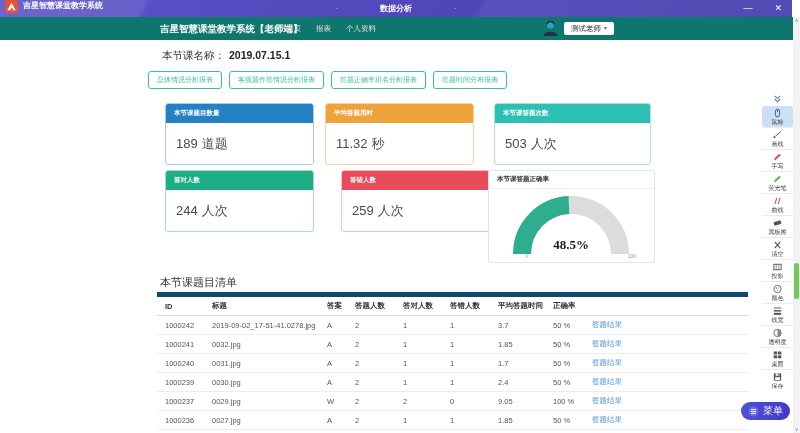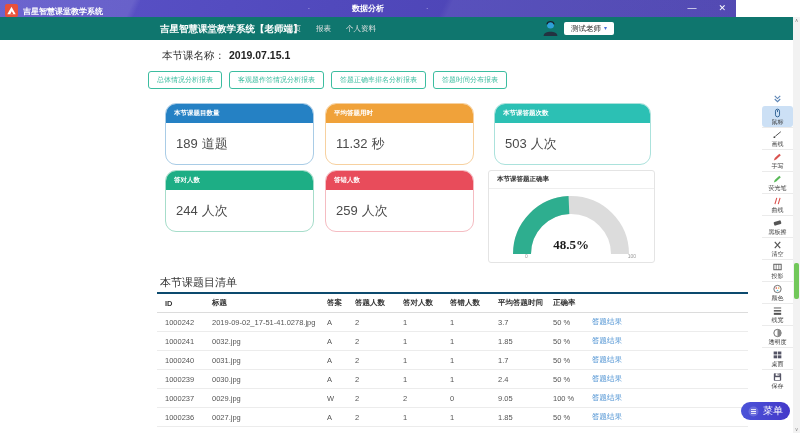--- a/index.html
+++ b/index.html
@@ -1,22 +1,22 @@
 <!DOCTYPE html>
 <html><head>
 <meta charset="utf-8">
 <style>
   html,body{margin:0;padding:0;}
   body{width:800px;height:433px;position:relative;overflow:hidden;background:#fff;
        font-family:"Liberation Sans","DejaVu Sans",sans-serif;}
 
   
-  .titlebar{position:absolute;left:0;top:0;width:736px;height:17px;z-index:9;
+  .titlebar{position:absolute;left:0;top:0;width:792px;height:17px;z-index:9;
     background:linear-gradient(110deg,#5b53c9 0%,#5149bc 45%,#483fae 100%);
-    display:flex;align-items:flex-end;}
+    display:flex;align-items:flex-start;}
   .titlebar::before{content:"";position:absolute;inset:0;
     background:linear-gradient(115deg,rgba(255,255,255,.10) 18%,transparent 19%,transparent 60%,rgba(255,255,255,.06) 61%);}
   .logo{width:13px;height:13px;margin-left:5px;position:relative;z-index:1;}
   .tb-title{color:#fff;font-size:8px;font-weight:bold;margin-left:5px;position:relative;z-index:1;}
   .tb-center{position:absolute;left:0;right:0;top:0;height:17px;display:flex;align-items:center;
     justify-content:center;gap:42px;color:#fff;font-size:8px;font-weight:bold;z-index:1;}
   .tb-dot{color:#b9b4ea;font-size:7px;font-weight:normal;}
   .tb-controls{position:absolute;right:10px;top:0;height:17px;display:flex;gap:22px;
     align-items:center;color:#fff;font-size:9px;z-index:2;}
   .tb-btn{cursor:default;line-height:1;}
@@ -32,21 +32,21 @@
   .user-caret{color:#4a6fd9;font-size:6px;}
 
   
   .class-row{position:absolute;left:162px;top:49px;font-size:10.5px;color:#333;}
   .class-name{font-weight:bold;color:#222;margin-left:4px;}
   .report-btns{position:absolute;left:148px;top:71px;display:flex;gap:7px;}
   .report-btn{border:1px solid #3cbda0;color:#3cbda0;background:#fff;border-radius:3px;
     font-size:7px;padding:4px 8px;line-height:1.2;font-family:inherit;white-space:nowrap;}
 
   
-  .card{position:absolute;background:#fff;border:1px solid #ccc;border-radius:11px;overflow:hidden;}
+  .card{position:absolute;background:#fff;border:1px solid #ccc;border-radius:3px;overflow:hidden;}
   .card-header{height:19px;display:flex;align-items:center;padding-left:8px;color:#fff;
     font-size:6.5px;font-weight:bold;}
   .card-body{height:41px;display:flex;align-items:center;padding-left:10px;
     font-size:13px;color:#4a4a4a;gap:4px;}
   .card-q{left:165px;top:103px;width:147px;}
   .card-t{left:325px;top:103px;width:147px;}
   .card-c{left:488px;top:103px;width:155px;}
   .card-r{left:165px;top:170px;width:147px;}
   .card-w{left:325px;top:170px;width:147px;}
 
@@ -60,21 +60,21 @@
   .gauge-value{position:absolute;left:22px;width:120px;bottom:9px;text-align:center;
     font-size:13px;font-weight:bold;color:#1a1a1a;font-family:Liberation Serif, serif;}
   .gauge-min{position:absolute;left:36px;bottom:3px;font-size:5px;color:#999;}
   .gauge-max{position:absolute;right:18px;bottom:3px;font-size:5px;color:#999;}
 
   
   .table-title{position:absolute;left:160px;top:275px;font-size:11px;color:#333;}
   .qtable{position:absolute;left:157px;top:292px;width:591px;border-collapse:collapse;
     table-layout:fixed;font-size:7.5px;}
   .qtable th{text-align:left;padding:4px 0 4px 8px;color:#333;font-weight:bold;
-    border-top:2px solid #0c4a6e;border-bottom:1px solid #dcdcdc;white-space:nowrap;overflow:hidden;}
+    border-top:5px solid #0c4a6e;border-bottom:1px solid #dcdcdc;white-space:nowrap;overflow:hidden;}
   .qtable td{padding:4px 0 4px 8px;color:#555;border-bottom:1px solid #ececec;
     white-space:nowrap;overflow:hidden;}
   .tlink{color:#4a90d2;text-decoration:none;}
 
   
   .toolbar{position:absolute;left:762px;top:93px;width:31px;}
   .tool{display:flex;flex-direction:column;align-items:center;justify-content:center;
     height:21px;border-top:1px solid #ebebeb;}
   .tool:first-child{border-top:none;height:13px;}
   .tool-label{font-size:6px;color:#3a3a3a;line-height:1;margin-top:1px;white-space:nowrap;}
@@ -164,21 +164,21 @@
       <span>人次</span>
     </div>
 </div>
 <div class="card card-r" style="border-color: rgb(166, 221, 202);">
   <div class="card-header" style="background-color: rgb(29, 174, 133);">答对人数</div>
   <div class="card-body">
       <span>244</span>
       <span>人次</span>
     </div>
 </div>
-<div class="card card-w" style="border-color: rgb(245, 188, 194);">
+<div class="card card-w" style="border-color: rgb(245, 188, 194); margin-left: 16px;">
   <div class="card-header" style="background-color: rgb(232, 76, 91);">答错人数</div>
   <div class="card-body">
       <span>259</span>
       <span>人次</span>
     </div>
 </div>
 
 <div class="gauge-card">
   <div class="gauge-header">本节课答题正确率</div>
   <div class="gauge-wrap">

